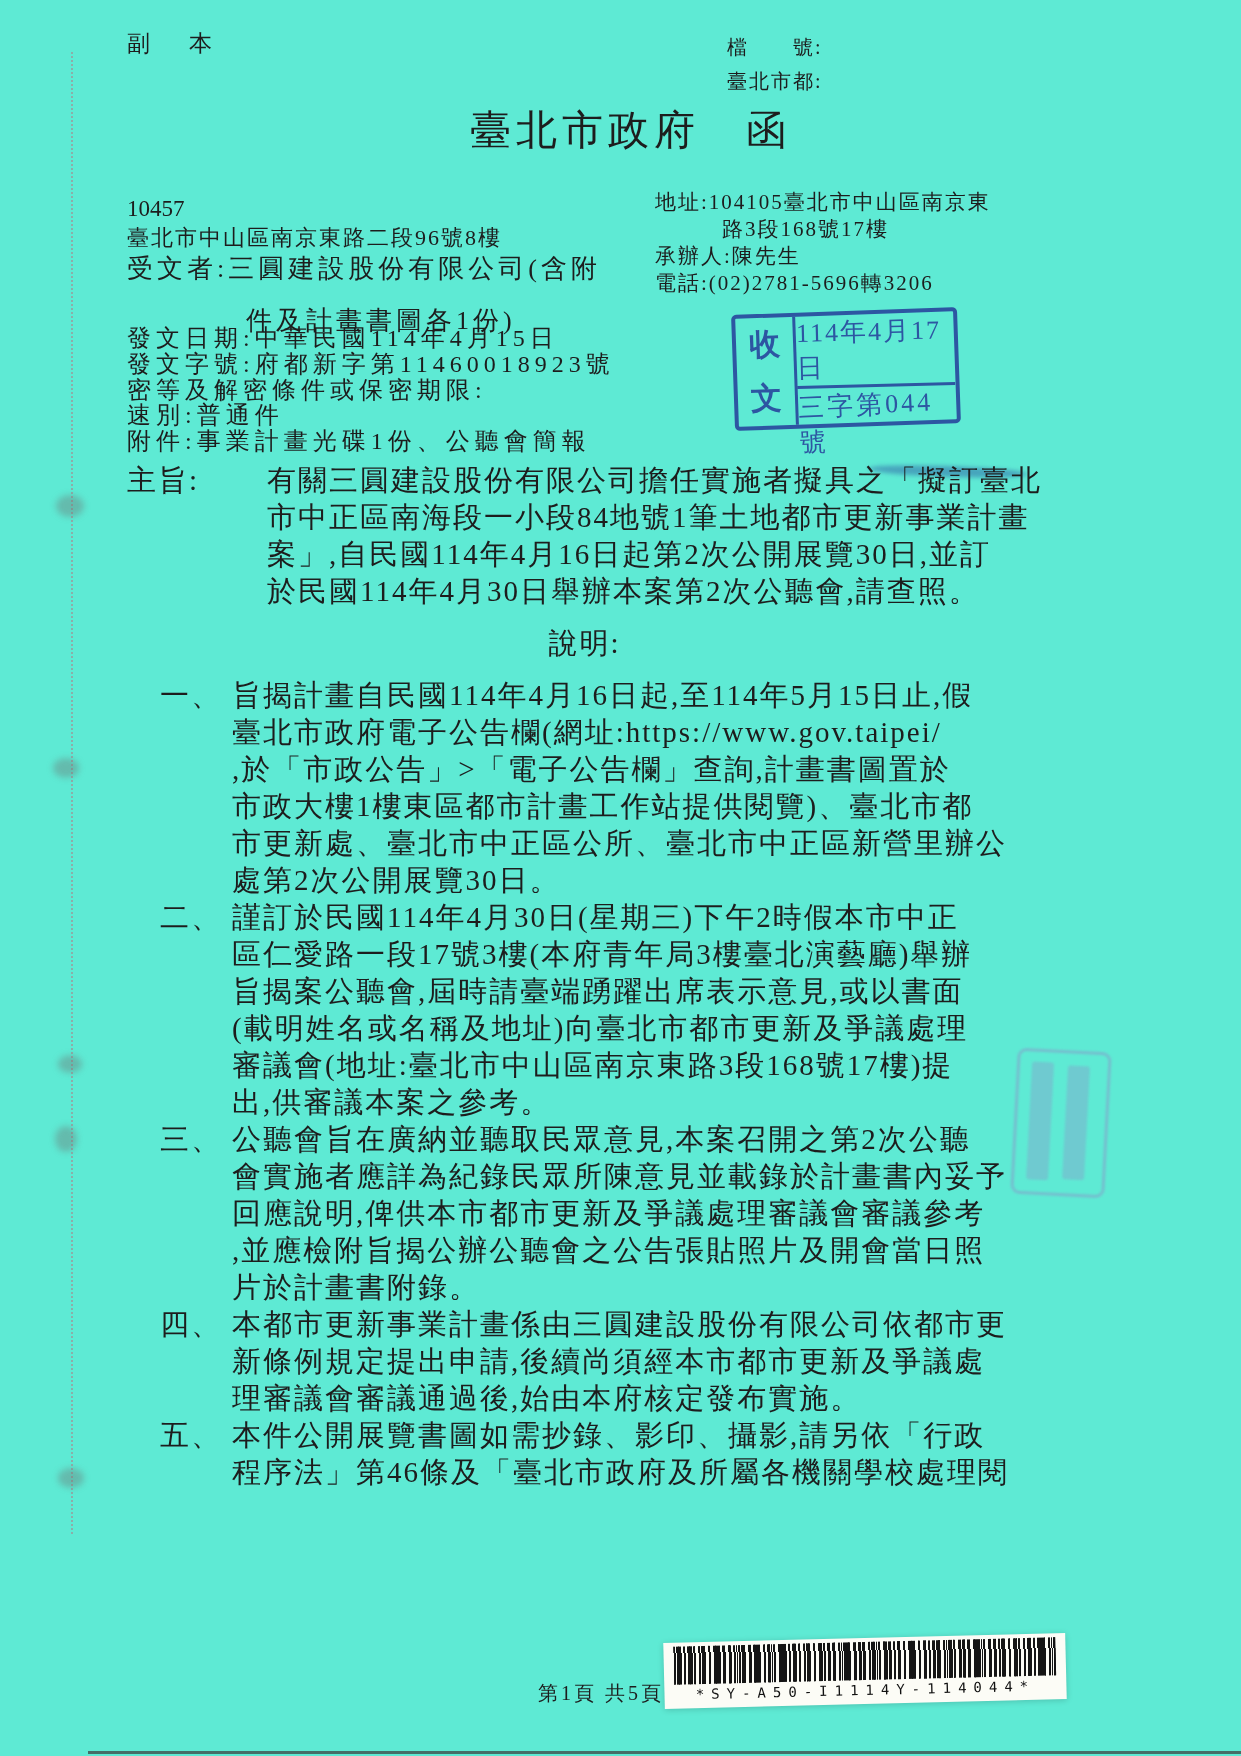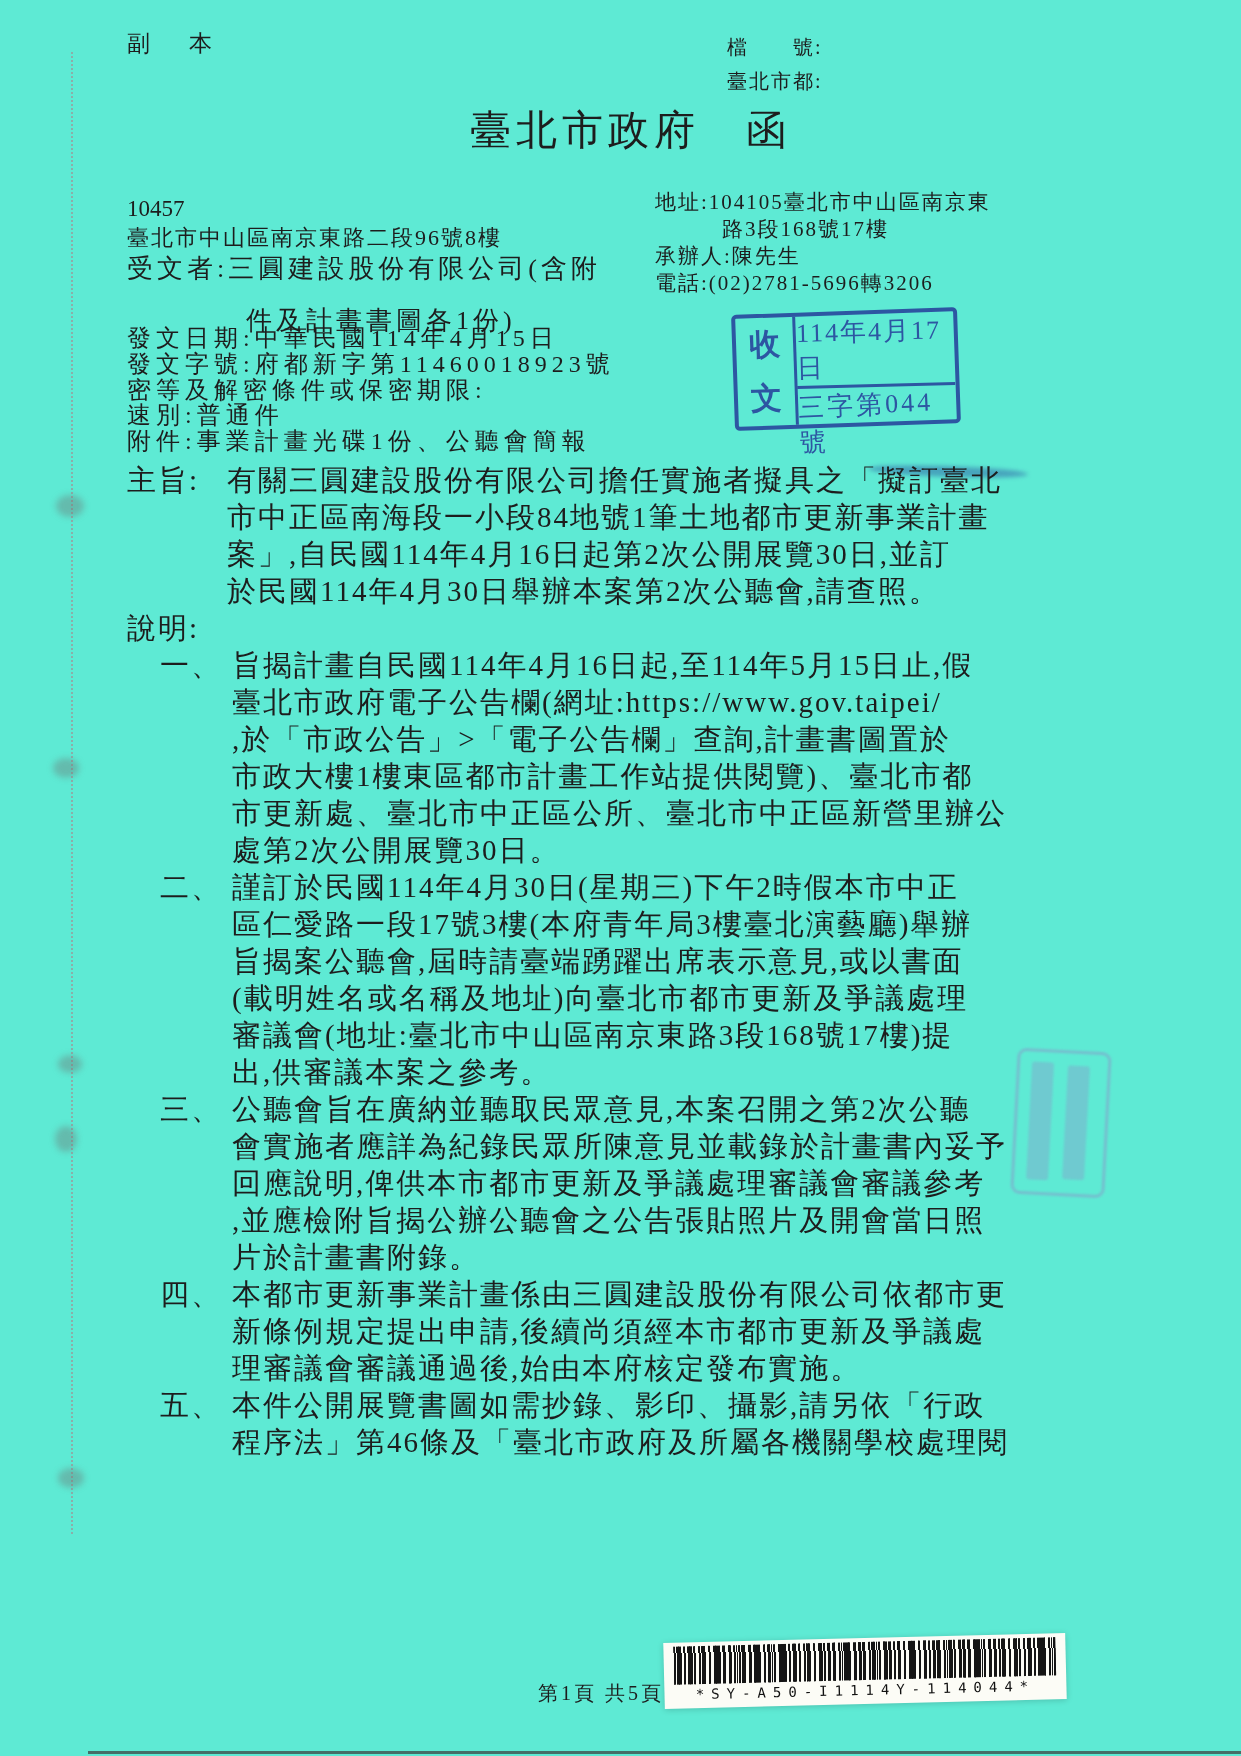--- a/index.html
+++ b/index.html
@@ -45,26 +45,26 @@
     flex-direction:column; justify-content:space-around; align-items:center;
     font-size:31px; font-weight:bold; }
   .stamp-right { flex:1; display:flex; flex-direction:column; }
   .stamp-date { flex:1.05; border-bottom:3px solid #2b4fa0; display:flex; align-items:center;
     justify-content:center; font-size:26px; letter-spacing:2px; transform:rotate(.6deg); }
   .stamp-no { flex:1; display:flex; align-items:center; justify-content:center;
     font-size:26px; letter-spacing:3px; transform:rotate(-.6deg); }
   
   .body-text { position:absolute; left:127px; top:462px; width:915px;
     font-size:29px; line-height:37px; letter-spacing:2px; }
-  .para { display:flex; }
+  .para { display:flex;gap:40px; }
   .para-marker { flex:0 0 100px; white-space:pre; }
   .item { display:flex; margin-left:33px; }
   .item-marker { flex:0 0 72px; white-space:pre; }
   .para-body { flex:1; white-space:pre-line; }
-  .sec-heading { margin:0; }
+  .sec-heading { margin:15px;text-align:center; }
   
   .seal { position:absolute; left:1014px; top:1050px; width:88px; height:140px;
     border:3px solid rgba(148,128,198,.42); border-radius:9px; transform:rotate(3deg);
     filter:blur(1px); }
   .seal i { position:absolute; background:rgba(148,128,198,.30); border-radius:3px; }
   .seal .s1 { left:12px; top:10px; width:22px; height:118px; }
   .seal .s2 { left:48px; top:12px; width:22px; height:114px; }
   
   .page-number { position:absolute; left:538px; top:1680px; font-size:20px; letter-spacing:3px; }
   .barcode { position:absolute; left:664px; top:1638px; width:402px; height:66px;

